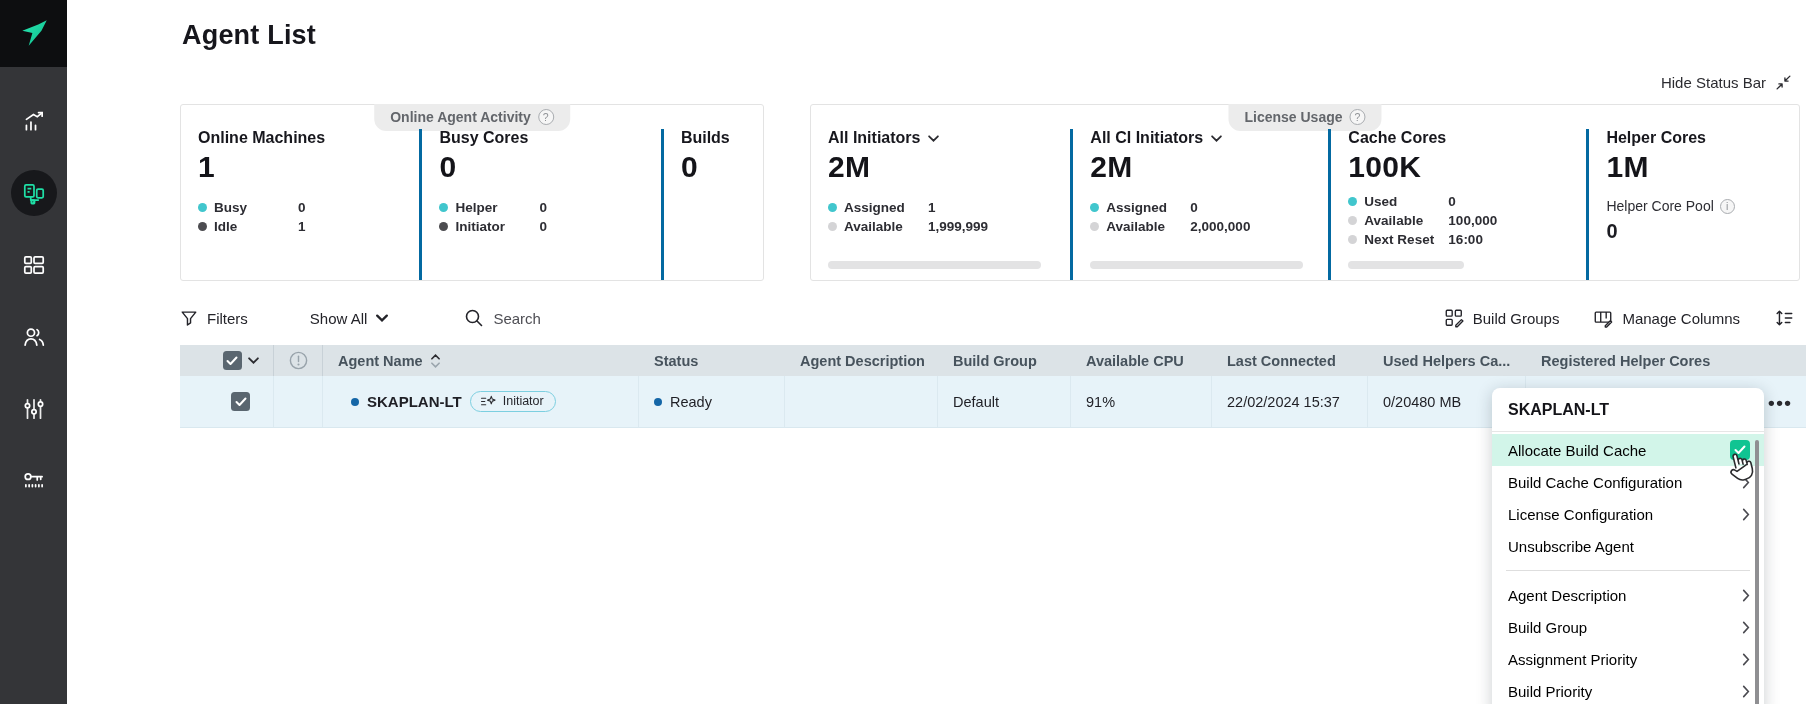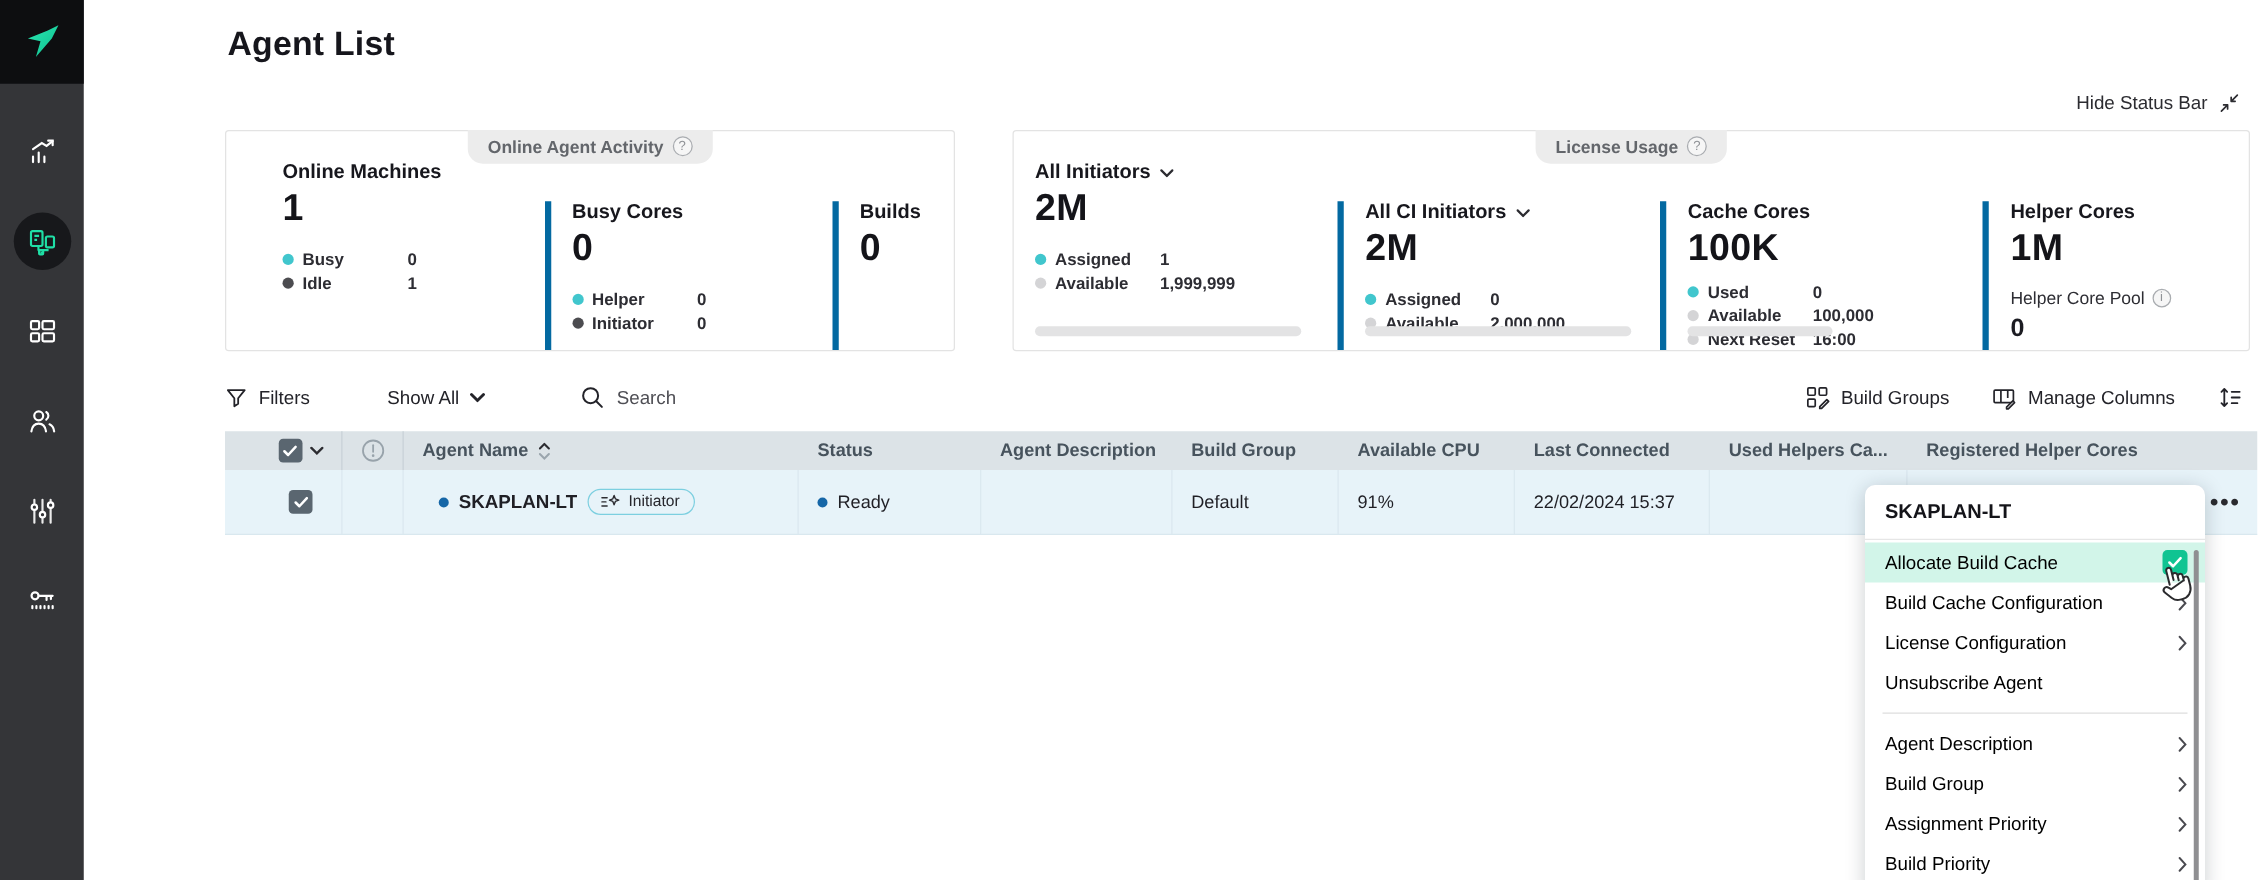--- a/index.html
+++ b/index.html
@@ -13,32 +13,32 @@
   .logo-block { width:67px; height:67px; background:#0d0e10; display:flex; align-items:center; justify-content:center; }
   .nav { display:flex; flex-direction:column; align-items:center; padding-top:18px; }
   .nav-item { width:67px; height:72px; display:flex; align-items:center; justify-content:center; cursor:pointer; }
   .nav-item svg { display:block; }
   .nav-item.active .circle { width:46px; height:46px; border-radius:50%; background:#17181b; display:flex; align-items:center; justify-content:center; }
   
   .page-title { position:absolute; left:182px; top:20px; font-size:27px; font-weight:700; letter-spacing:.2px; color:#16161c; }
   .hide-status { position:absolute; right:14px; top:74px; display:flex; align-items:center; gap:9px; font-size:15px; color:#2c2c31; cursor:pointer; }
   
   .card { position:absolute; top:104px; height:177px; background:#fff; border:1px solid #e3e3e3; border-radius:3px; }
-  .card-activity { left:180px; width:584px;padding-left:28px; }
+  .card-activity { left:180px; width:584px; }
   .card-license  { left:810px; width:990px; }
   .card-pill {
     position:absolute; top:-1px; left:50%; transform:translateX(-50%);
     background:#ececec; color:#63666b; font-size:14px; font-weight:700;
     padding:5px 16px 6px 16px; border-radius:0 0 12px 12px; display:flex; align-items:center; gap:7px; white-space:nowrap;
   }
   .qicon { width:16px; height:16px; border:1px solid #a9acb0; border-radius:50%; font-size:10.5px; color:#8f9296;
     display:inline-flex; align-items:center; justify-content:center; font-weight:400; background:#f6f6f6; cursor:pointer; }
   .card-cols { display:flex; height:100%; padding-top:24px;gap:42px; }
   .mcol { padding:0 0 0 17px; position:relative; }
-  .mcol + .mcol { border-left:5px solid #0369a1;margin-top:32px; }
+  .mcol + .mcol { border-left:3px solid #0369a1; }
   .card-activity .mcol:nth-child(1){ width:242px; } .card-activity .mcol:nth-child(2){ width:245px; } .card-activity .mcol:nth-child(3){ width:123px; }
   .card-license .mcol { width:248px; } .card-license .mcol:nth-child(1){ width:250px; } .card-license .mcol:nth-child(4){ width:244px; }
   .m-title { font-size:16px; font-weight:700; color:#17171d; display:flex; align-items:center; gap:8px; }
   .m-title .dd { cursor:pointer; display:inline-flex; }
   .m-value { font-size:30px; font-weight:700; color:#141419; margin-top:3px; letter-spacing:.3px; }
   .legend { margin-top:16px; display:flex; flex-direction:column; gap:4px; }
   .lrow { display:grid; grid-template-columns:16px 84px auto; align-items:center; font-size:13.5px; color:#2d2d33;font-weight:bold; }
   .dot { width:9px; height:9px; border-radius:50%; }
   .dot-teal { background:var(--teal-dot,#41c6cd); }
   .dot-dark { background:#4c4c50; }
@@ -431,20 +431,23 @@
       </div>
     <div class="td">
         <span>Default</span>
       </div>
     <div class="td">
         <span>91%</span>
       </div>
     <div class="td">
         <span>22/02/2024 15:37</span>
       </div>
+    <div class="td">
+        <span>0/20480 MB</span>
+      </div>
     <div class="td"></div>
   </div>
 
   <div class="more-dots">•••</div>
 
   <div class="ctx">
     <div class="ctx-title">SKAPLAN-LT</div>
     <div class="ctx-list">
       <div class="ctx-item hl">
         <span>Allocate Build Cache</span>

